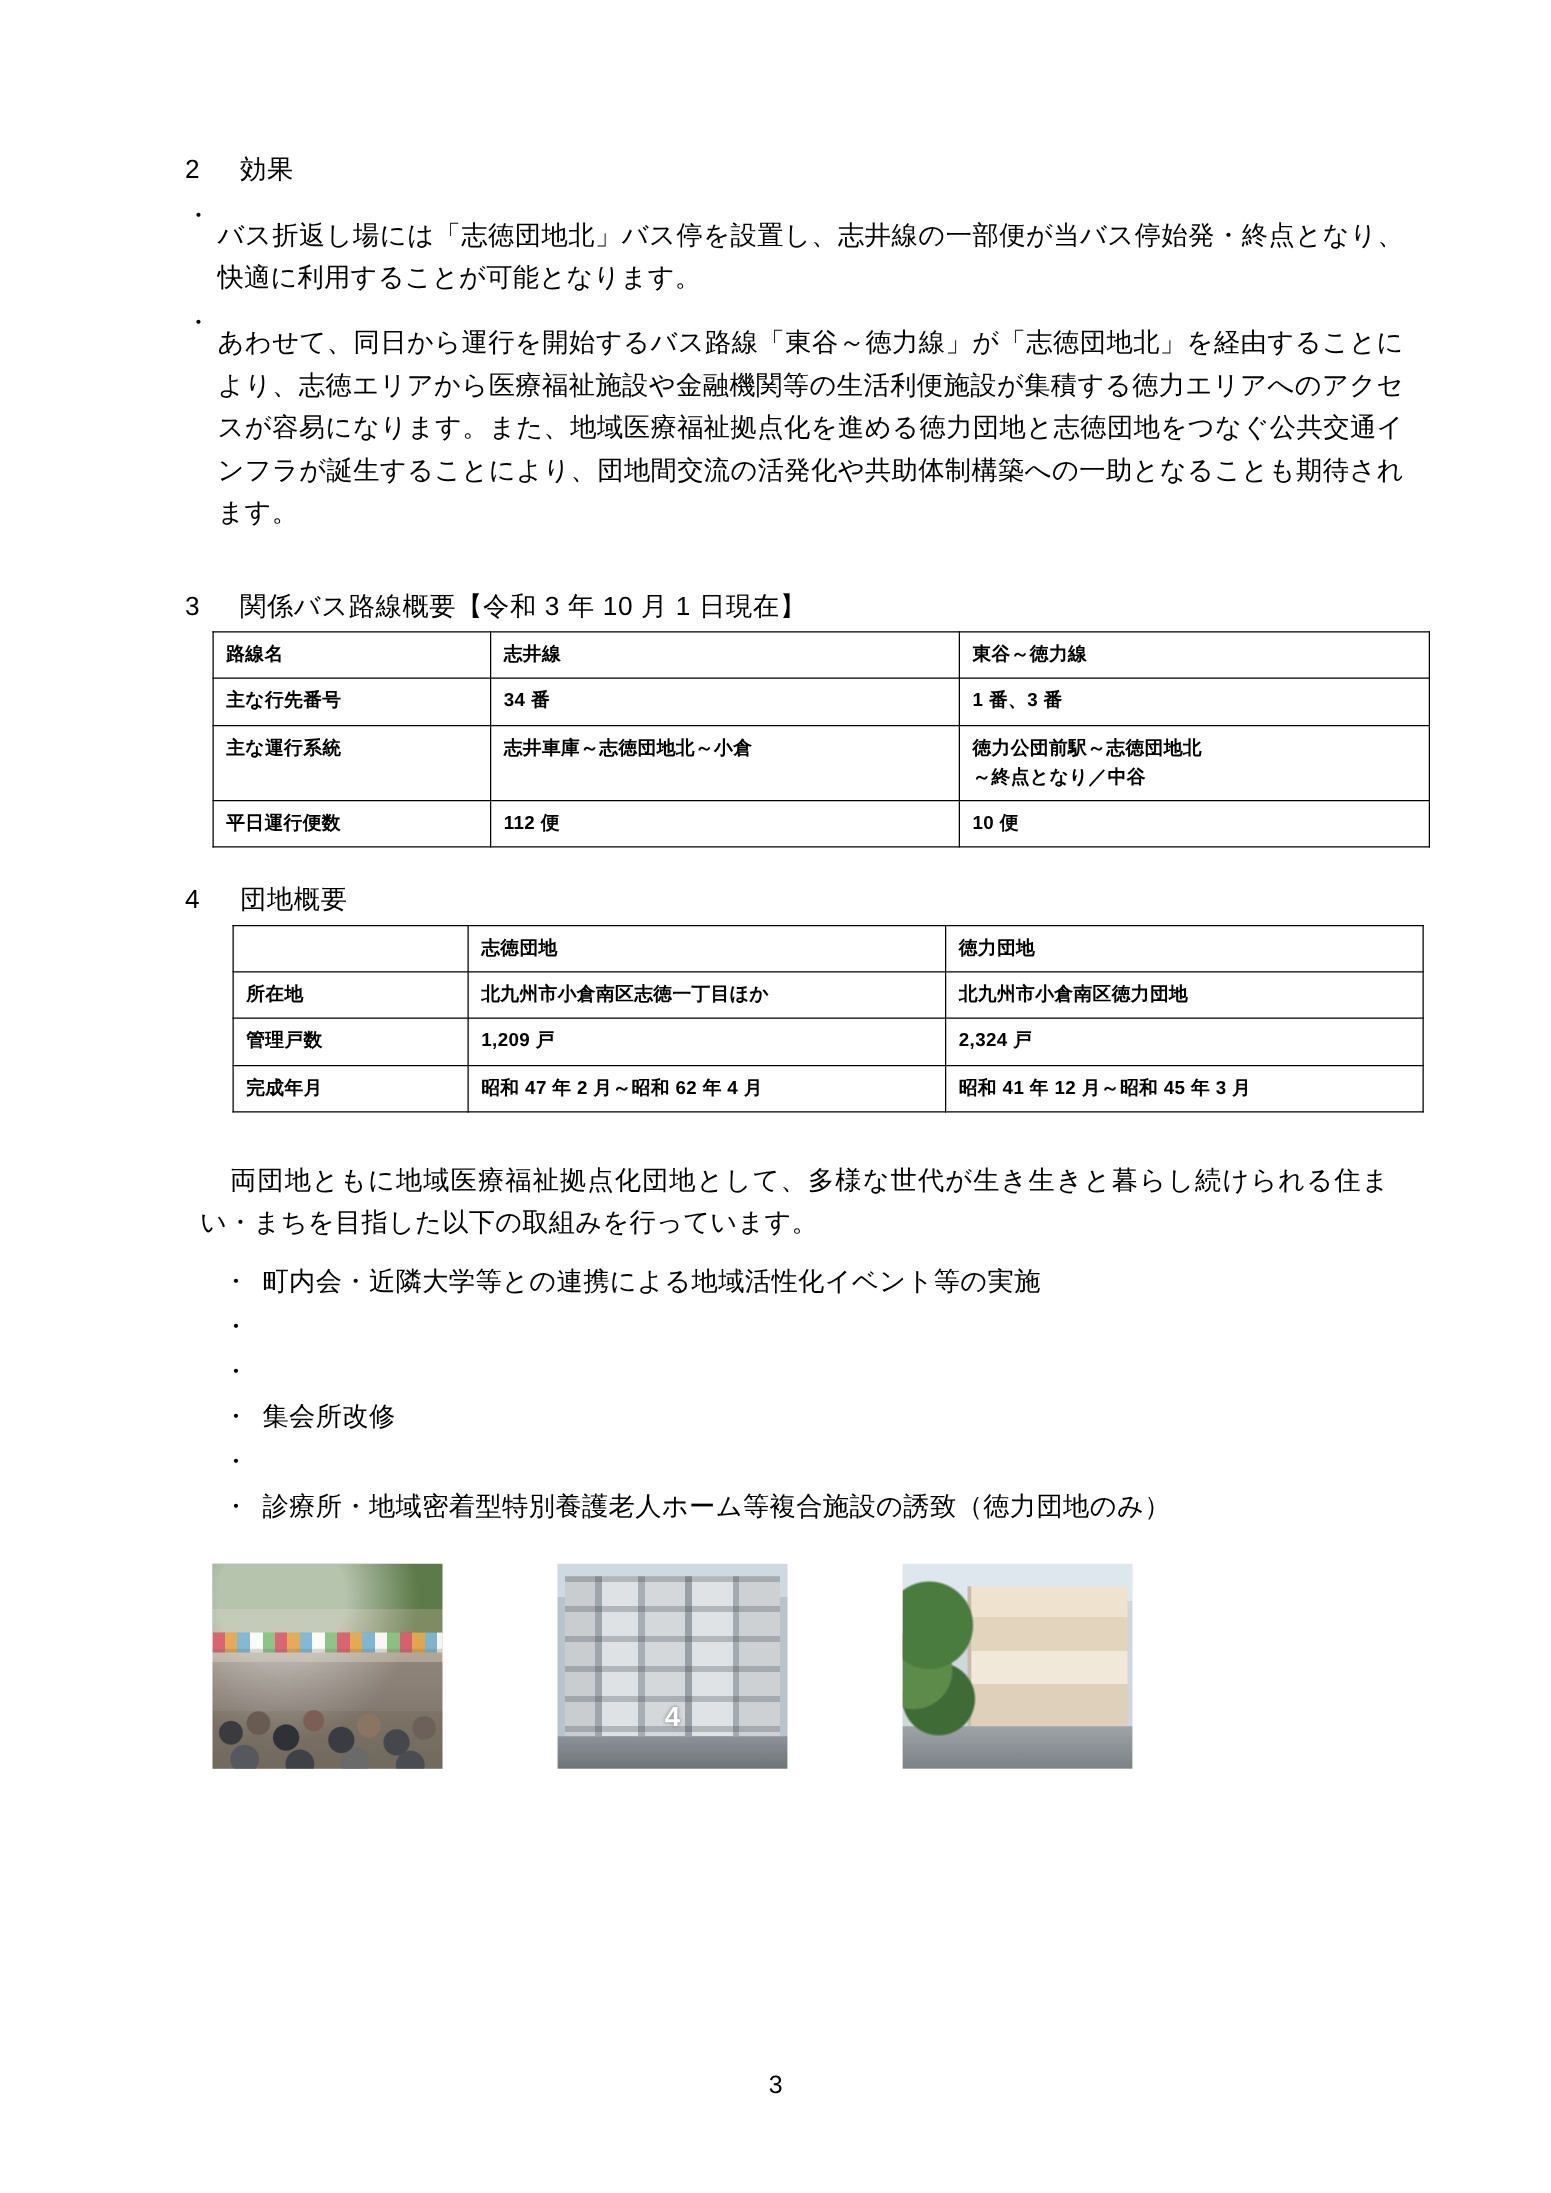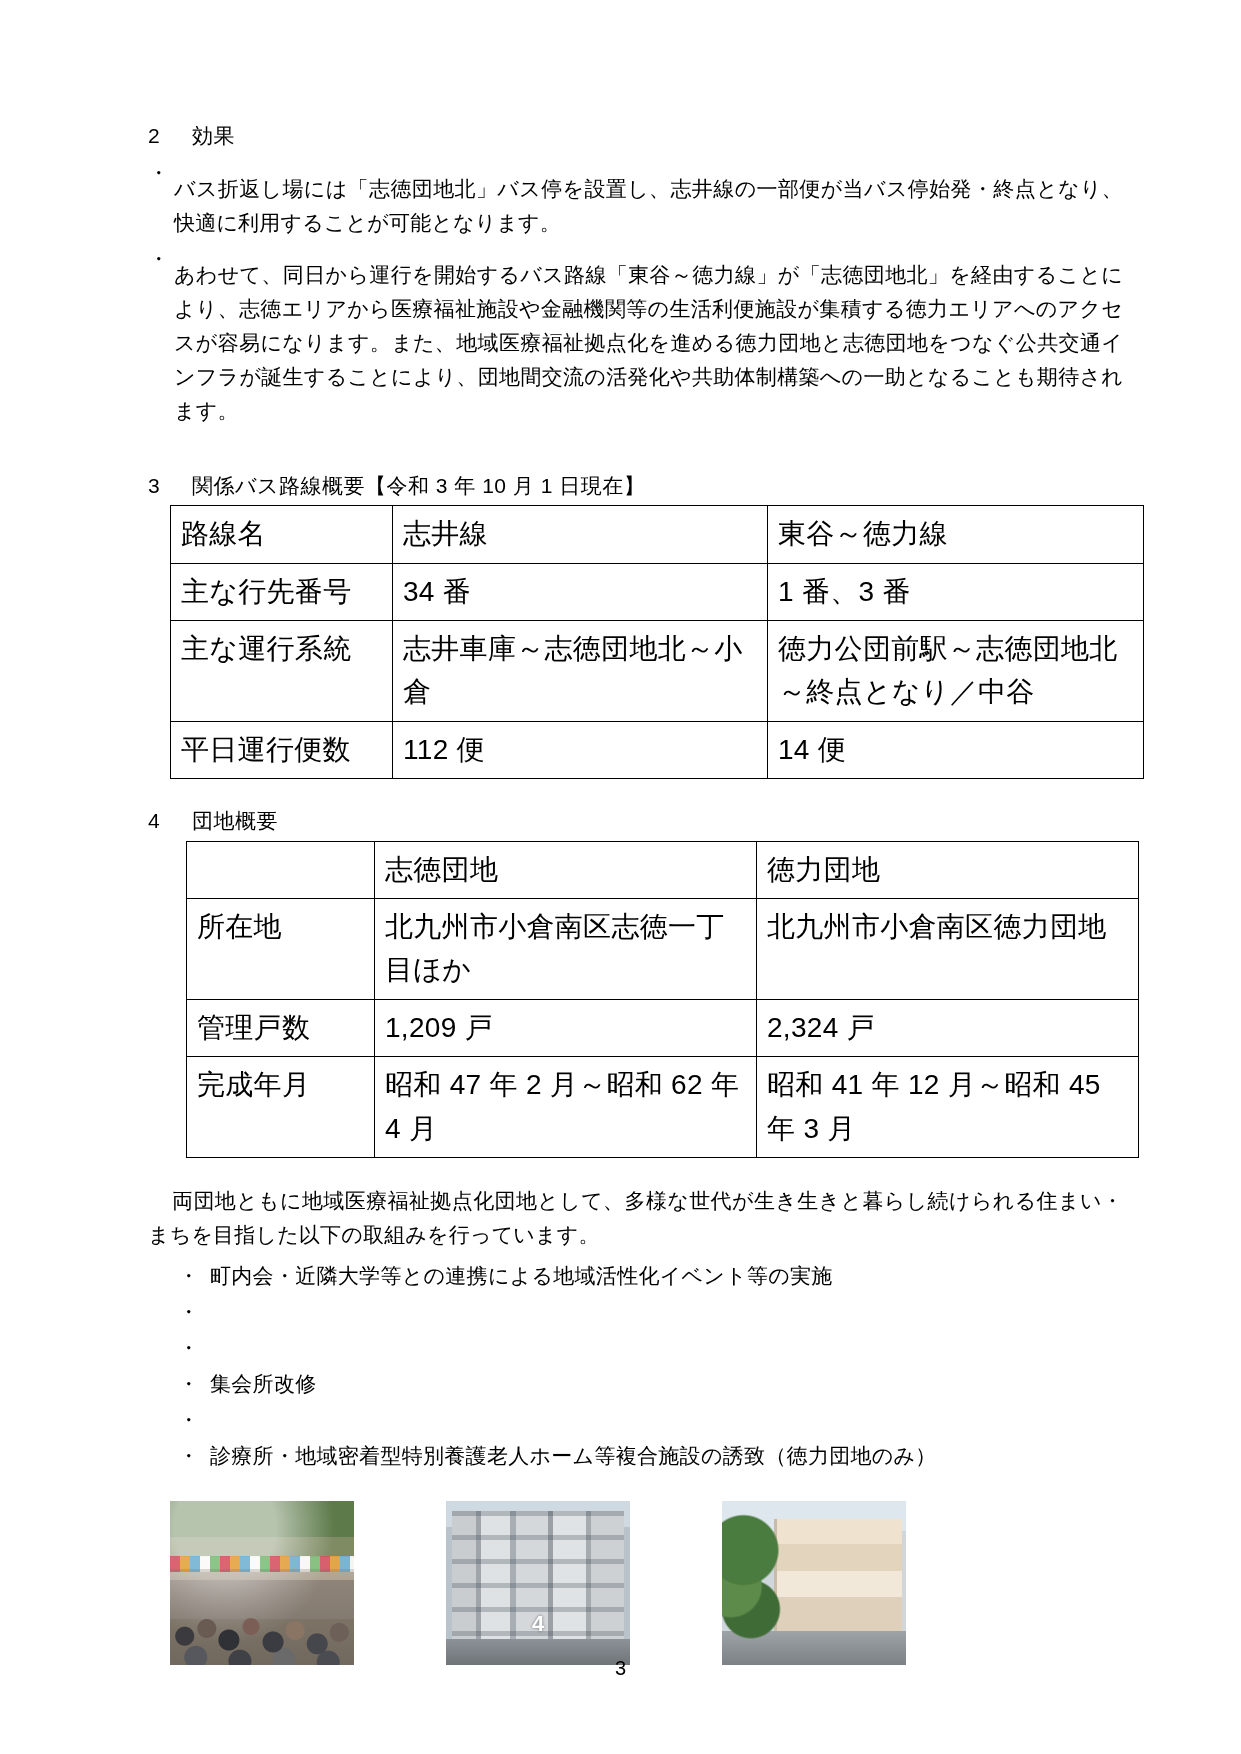--- a/index.html
+++ b/index.html
@@ -60,23 +60,24 @@
     text-align: justify;
     margin-top: 16px;
   }
 
   .spacer-lg { height: 40px; }
   .spacer-md { height: 26px; }
 
   
   table.doc {
     border-collapse: collapse;
-    font-size: 28px;
+    font-size: 15px;
     line-height: 1.55;
     table-layout: fixed;
+    font-weight: bold;
   }
   table.doc td {
     border: 1px solid #000;
     padding: 6px 10px 7px 10px;
     vertical-align: top;
     letter-spacing: 0.3px;
   }
   .t1 {
     width: 973px;
     margin-left: 22px;
@@ -92,21 +93,21 @@
   .t2 col.c1 { width: 188px; }
   .t2 col.c2 { width: 382px; }
   .t2 col.c3 { width: 382px; }
 
   .cellline { display: block; }
 
   
   p.para {
     font-size: 21px;
     line-height: 1.62;
-    margin: 0;
+    margin: 12px;
     text-align: justify;
     text-indent: 24px;
     letter-spacing: 0.2px;
   }
 
   ul.dots {
     list-style: none;
     margin: 6px 0 0 0;
     padding: 0;
   }
@@ -318,21 +319,21 @@
           <span class="cellline">徳力公団前駅～志徳団地北</span>
           <span class="cellline">～終点となり／中谷</span>
         </td>
       </tr>
       <tr>
         <td>平日運行便数</td>
         <td>
           <span class="cellline">112 便</span>
         </td>
         <td>
-          <span class="cellline">14 便</span>
+          <span class="cellline">10 便</span>
         </td>
       </tr>
     </tbody>
   </table>
 
   <div class="spacer-md"></div>
 
   <div class="sec-head">
     <span class="sec-num">4</span>
     <span class="sec-title">団地概要</span>

